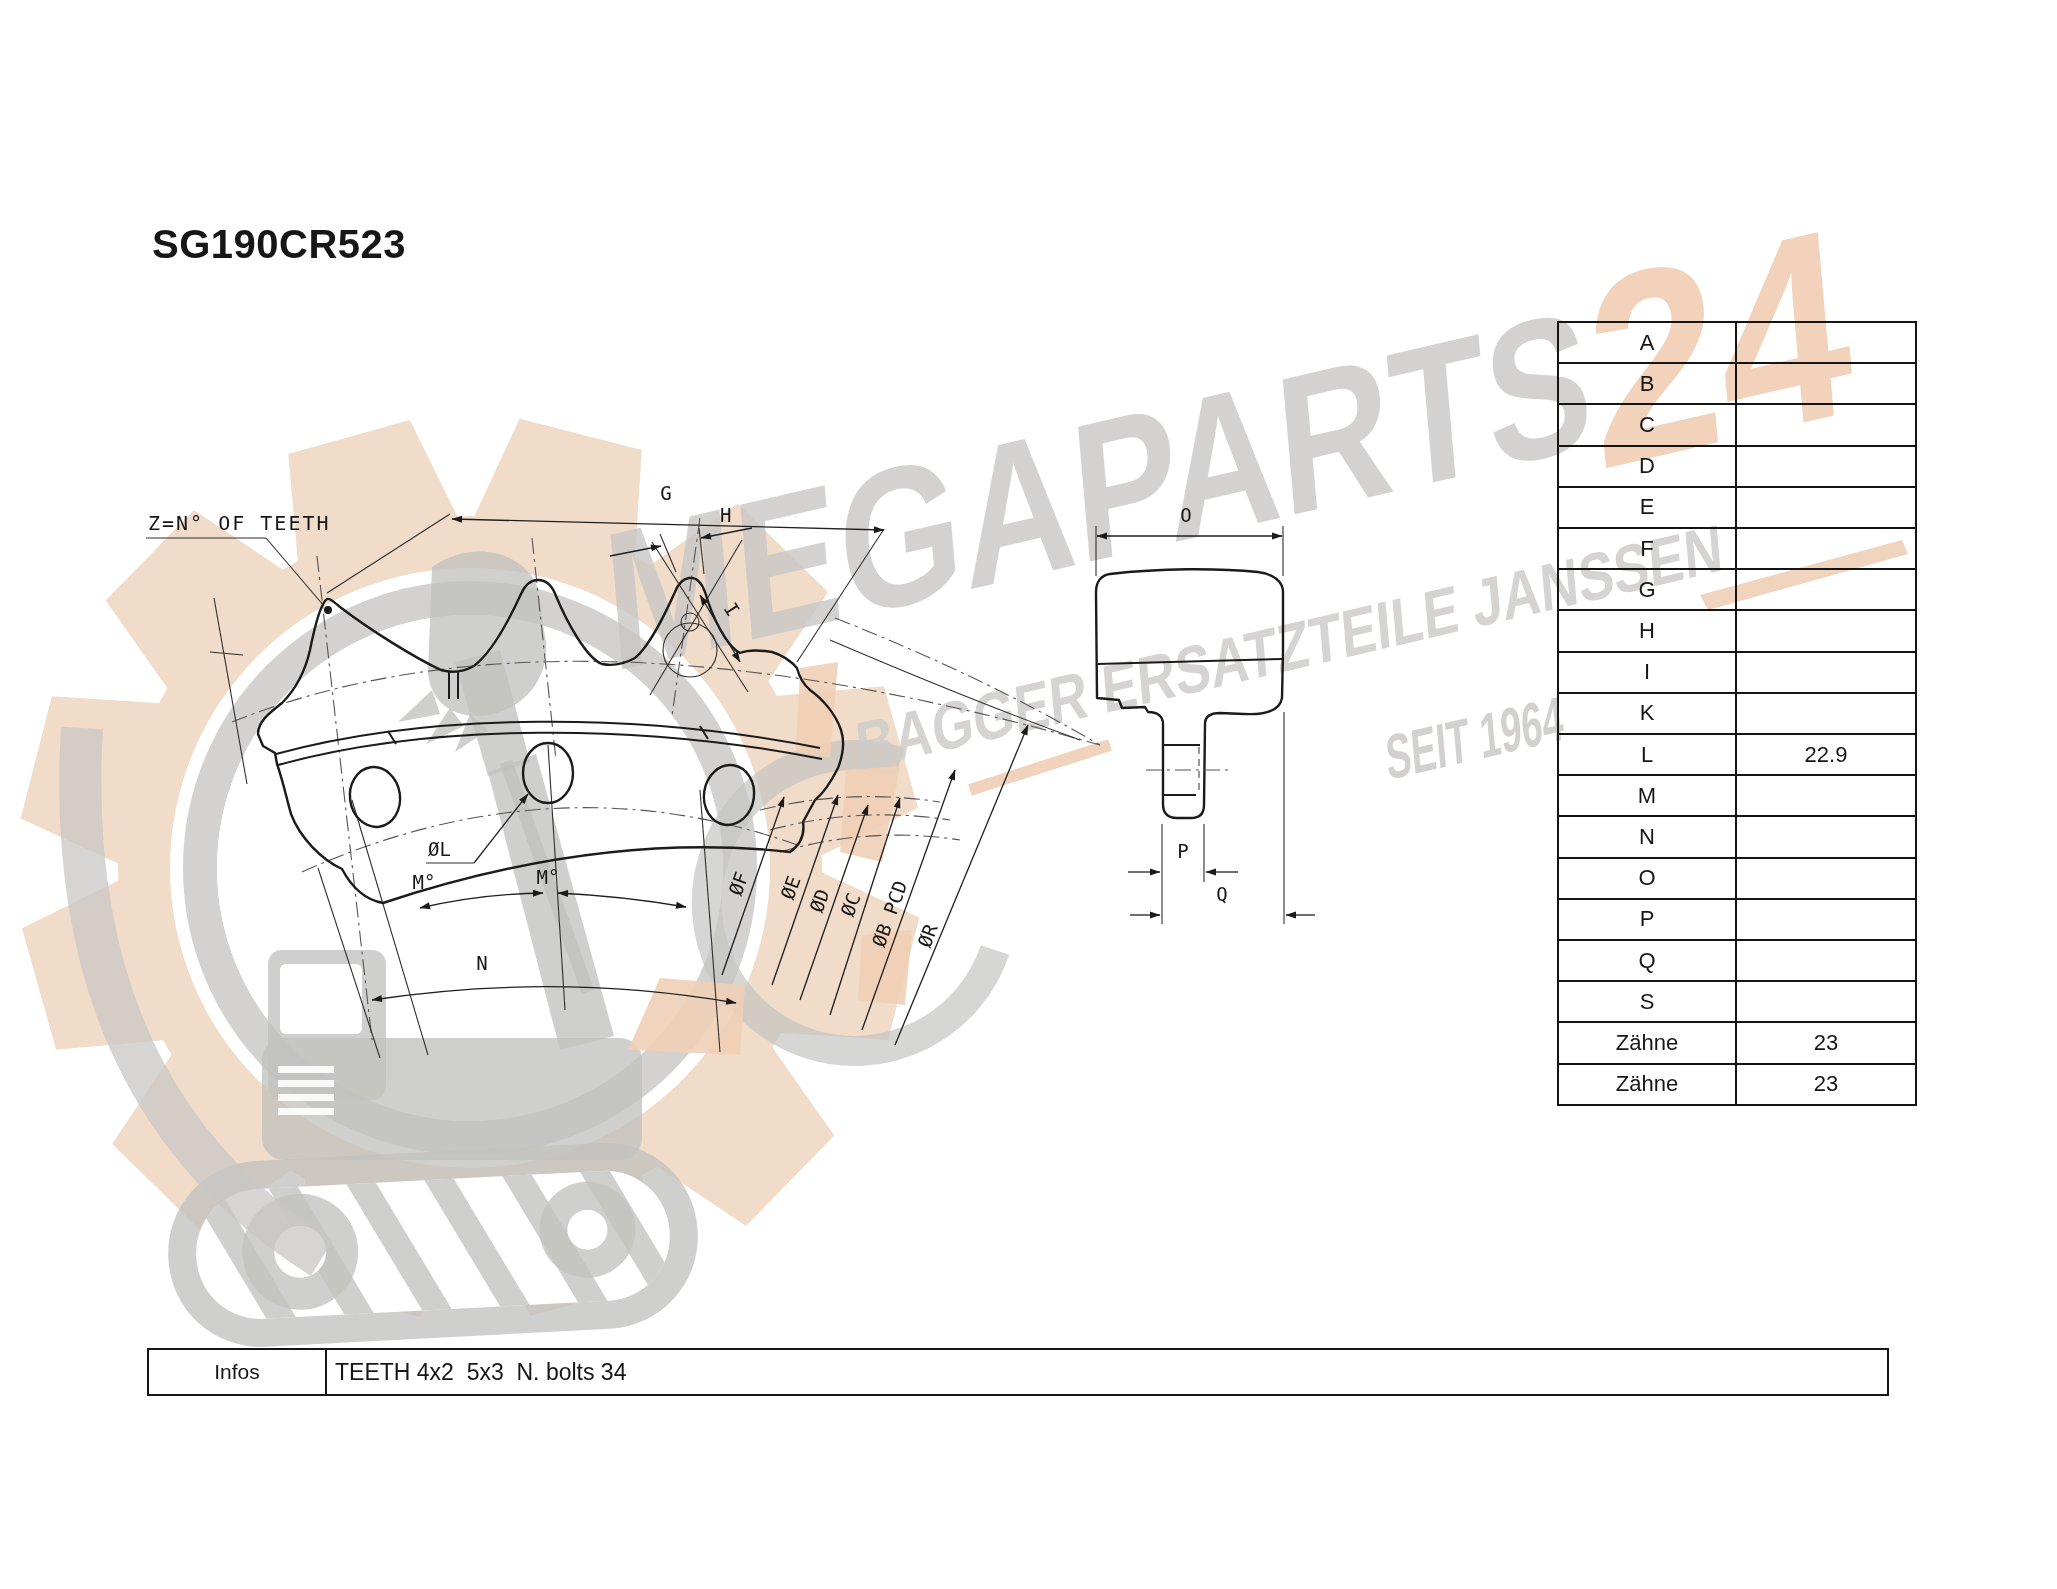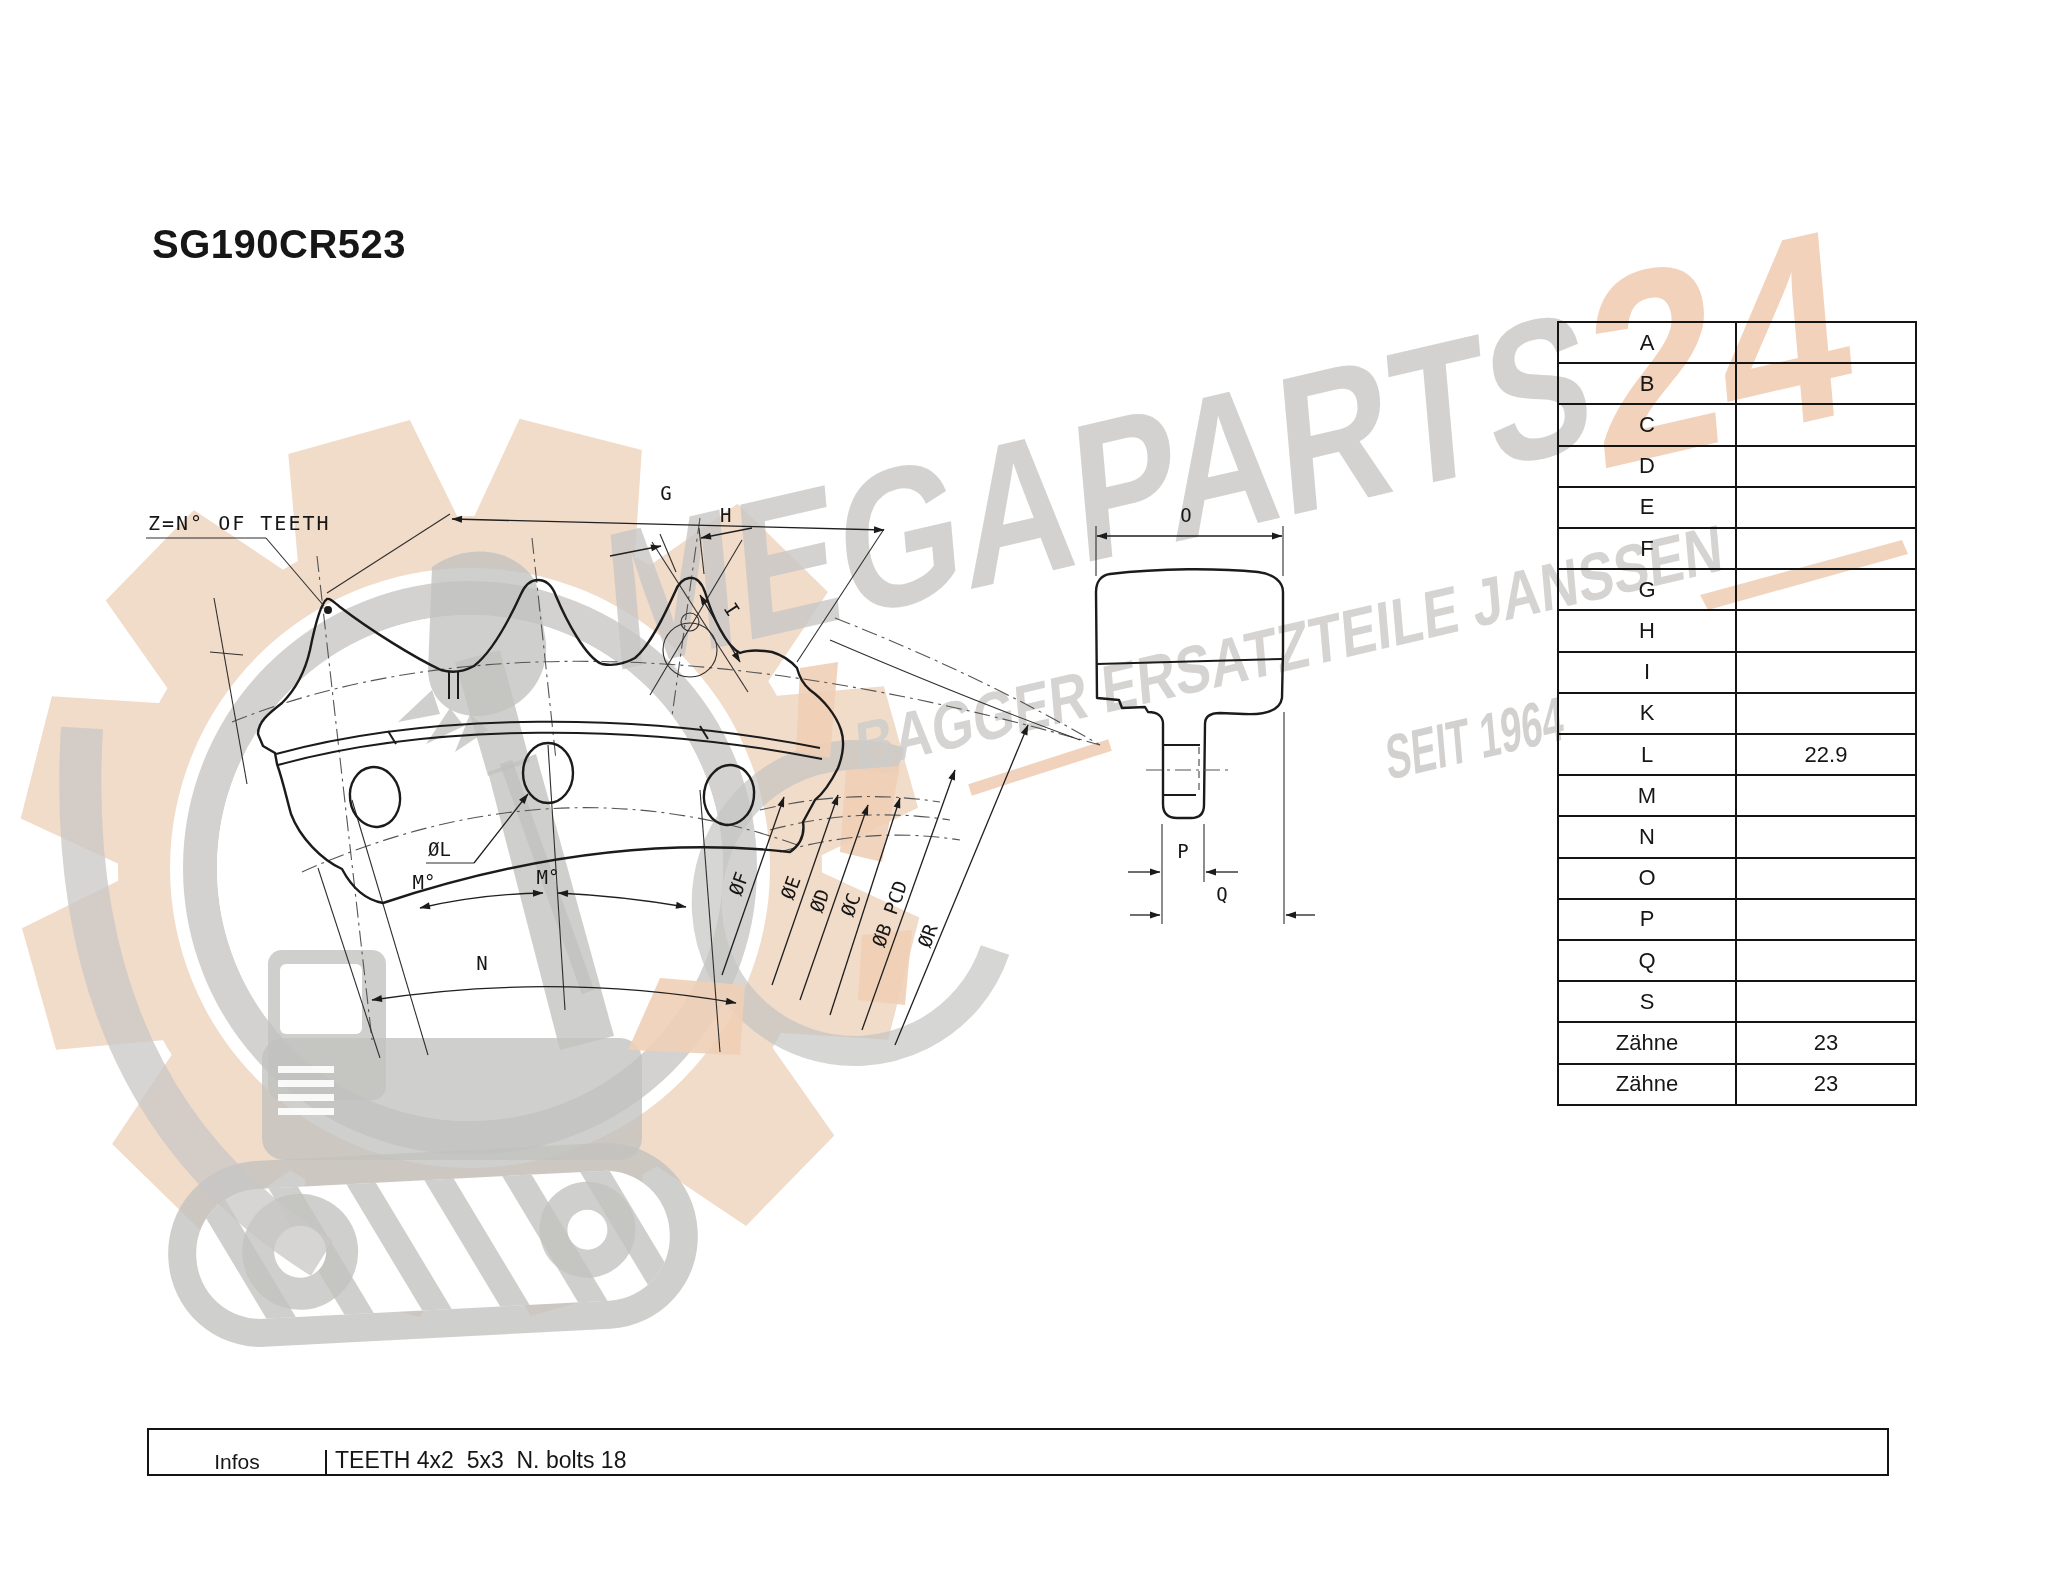--- a/index.html
+++ b/index.html
@@ -11,21 +11,21 @@
   .title{left:152px;top:222px;font-size:40px;font-weight:bold;letter-spacing:.5px;}
   
   .spec{left:1557px;top:321px;width:356px;height:781px;border:2px solid #141414;
         display:flex;flex-direction:column;background:transparent;}
   .trow{flex:1;display:flex;border-top:2px solid #141414;min-height:0;}
   .trow:first-child{border-top:none;}
   .tlabel{width:176px;border-right:2px solid #141414;display:flex;align-items:center;justify-content:center;
           font-size:22px;}
   .tvalue{flex:1;display:flex;align-items:center;justify-content:center;font-size:22px;}
   
-  .infobar{left:147px;top:1428px;width:1738px;height:44px;border:2.5px solid #141414;display:flex;align-items:flex-end;}
+  .infobar{left:147px;top:1348px;width:1738px;height:44px;border:2.5px solid #141414;display:flex;}
   .infolabel{width:176px;border-right:2px solid #141414;display:flex;align-items:center;justify-content:center;
              font-size:21px;}
   .infotext{flex:1;display:flex;align-items:center;padding-left:8px;font-size:23px;white-space:pre;}
   
   .wm-shape{fill:#c2c1bf;opacity:.78;}
   .wm-tan{fill:#f1dbc9;}
   .wm-tan2{fill:#f0cfb6;opacity:.9;}
   #gear-teeth polygon{fill:#f1dbc9;}
   .ln{stroke:#1b1b1b;stroke-width:2.4;fill:none;stroke-linejoin:round;stroke-linecap:round;}
   .ln2{stroke:#1b1b1b;stroke-width:2;fill:none;}
@@ -342,16 +342,16 @@
     </div>
 
     <div class="trow">
       <div class="tlabel">Zähne</div>
       <div class="tvalue">23</div>
     </div>
   </div>
 
   <div class="overlay infobar">
     <div class="infolabel">Infos</div>
-    <div class="infotext">TEETH 4x2  5x3  N. bolts 18</div>
+    <div class="infotext">TEETH 4x2  5x3  N. bolts 34</div>
   </div>
 
 </div>
 
 </body></html>

